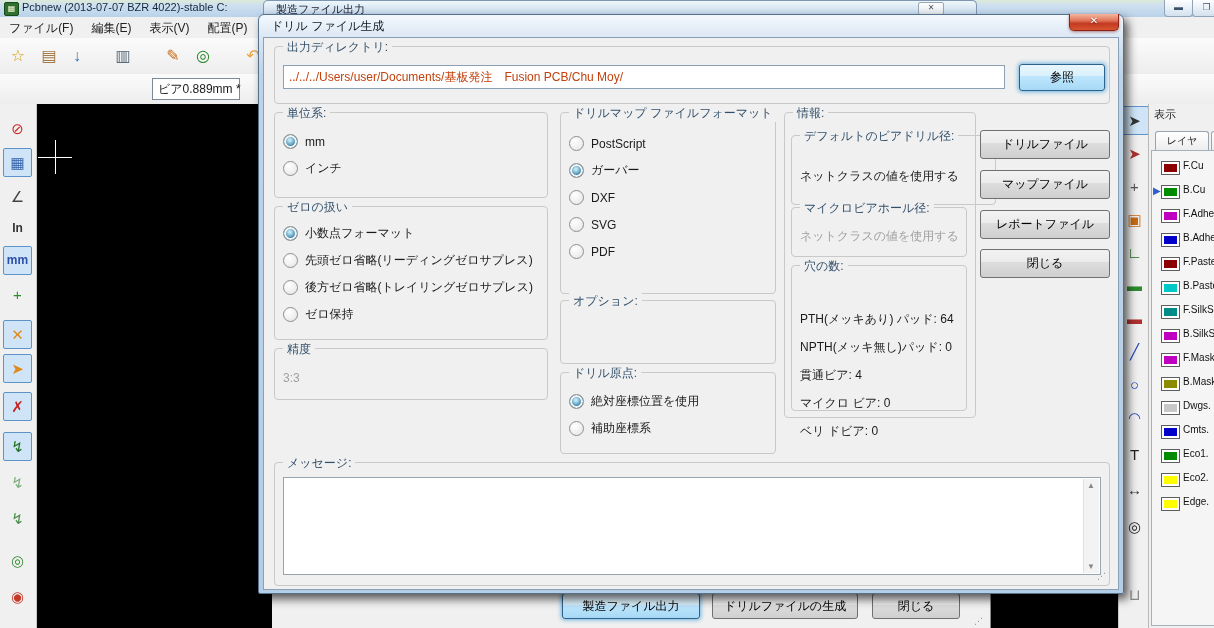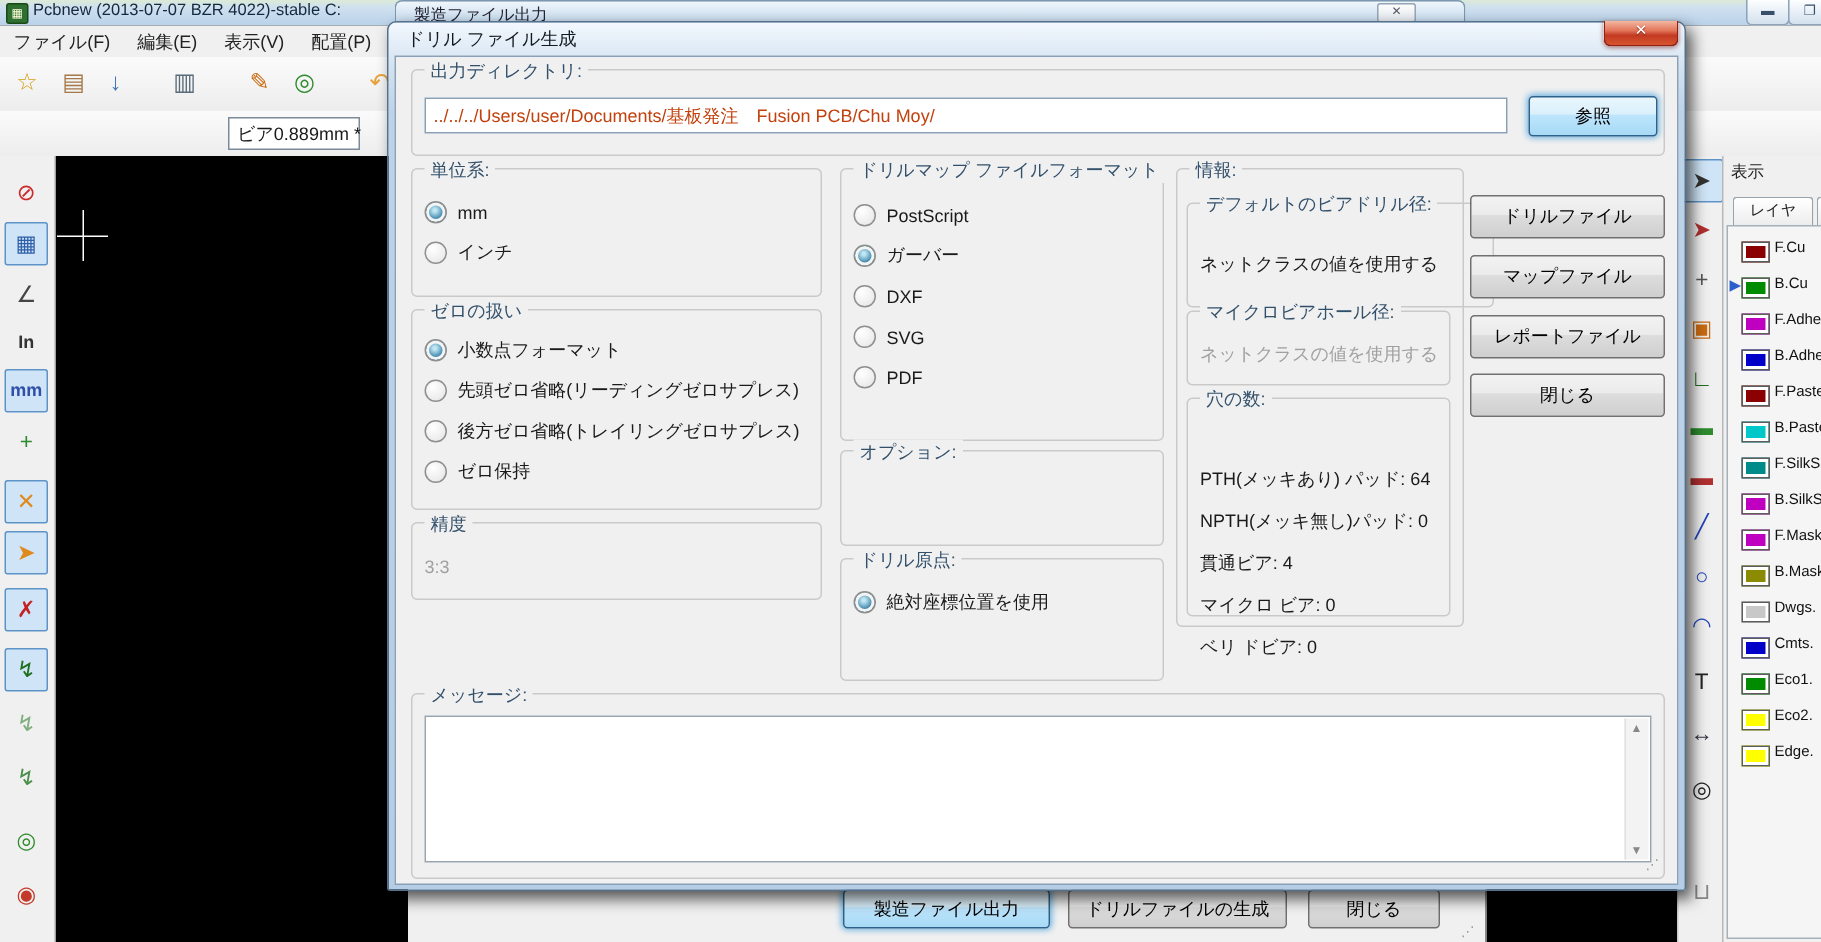--- a/index.html
+++ b/index.html
@@ -308,20 +308,24 @@
         <span class="glabel">オプション:</span>
       </div>
 
       <div class="grp" style="left:296px;top:334px;width:214px;height:80px;">
         <span class="glabel">ドリル原点:</span>
         <div style="position:absolute;left:0;top:20px;right:0;">
             <div class="radiorow">
               <span class="radio sel"></span>
               <span class="rlabel">絶対座標位置を使用</span>
             </div>
+            <div class="radiorow">
+              <span class="radio"></span>
+              <span class="rlabel">補助座標系</span>
+            </div>
           </div>
       </div>
 
       <div class="grp" style="left:520px;top:74px;width:190px;height:304px;">
         <span class="glabel">情報:</span>
 
         <div class="grp" style="left:6px;top:22px;width:174px;height:68px;padding-left:29px;">
           <span class="glabel">デフォルトのビアドリル径:</span>
           <div style="position:absolute;left:8px;top:32px;font-size:12px;white-space:nowrap;">ネットクラスの値を使用する</div>
         </div>

